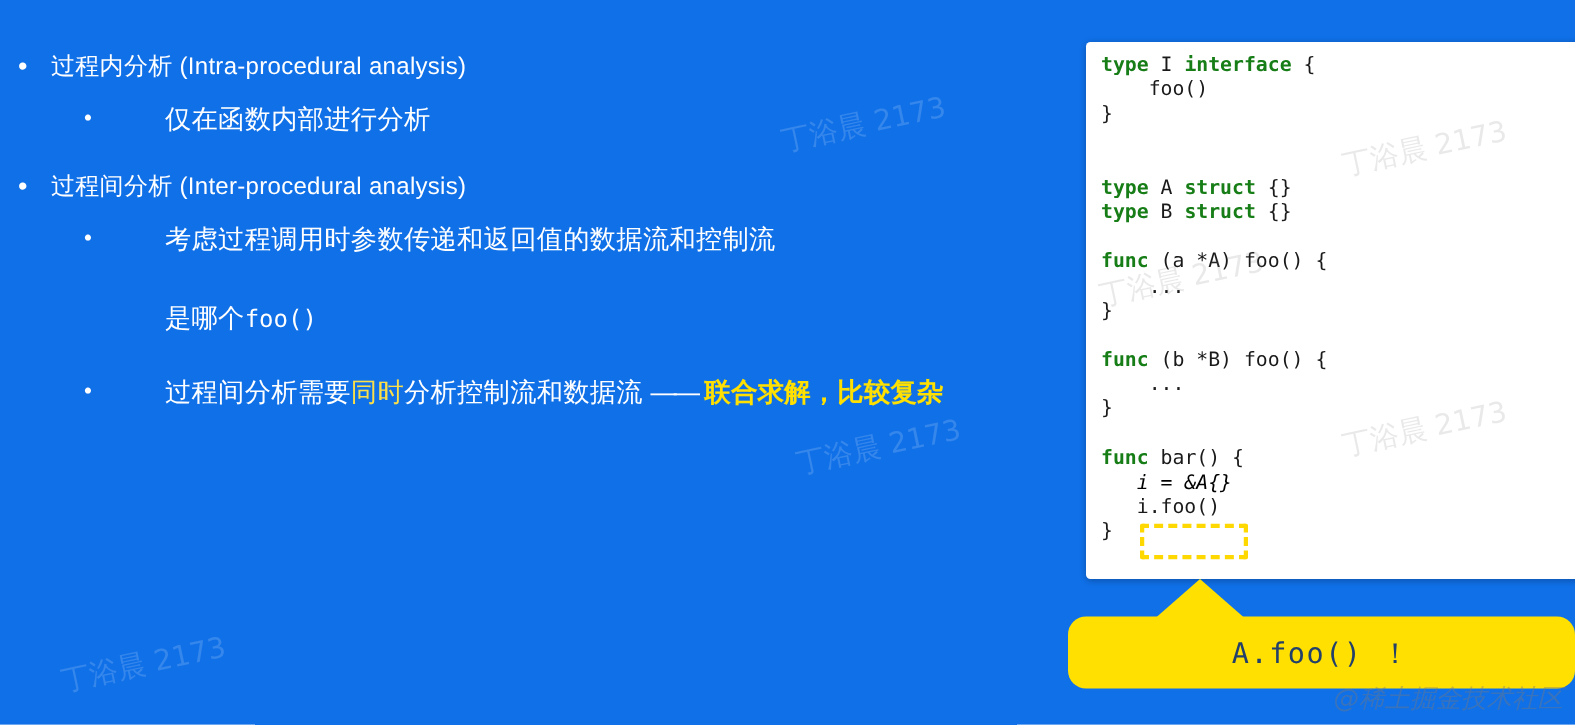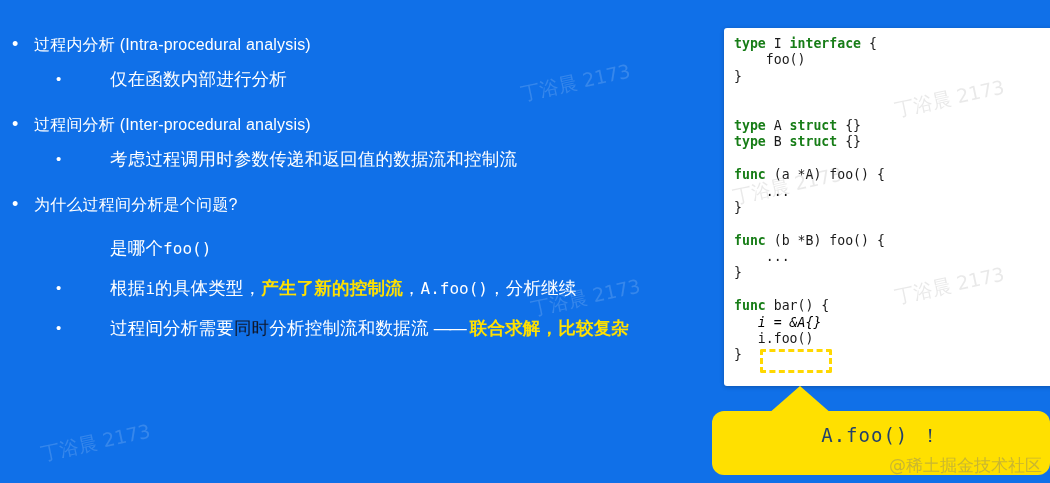--- a/index.html
+++ b/index.html
@@ -69,21 +69,21 @@
   .mono {
     font-family: "DejaVu Sans Mono", "Liberation Mono", monospace;
     font-size: 16px;
     letter-spacing: 0px;
   }
   .hl {
     color: #ffe000;
     font-weight: bold;
   }
   .hl-plain {
-    color: #0f172a;
+    color: #fde047;
   }
   .dash {
     letter-spacing: -2px;
   }
 
   
   #code-card {
     position: absolute;
     left: 724px;
     top: 28px;
@@ -119,21 +119,21 @@
     border-radius: 2px;
     box-sizing: border-box;
   }
 
   
   #callout {
     position: absolute;
     left: 712px;
     top: 411px;
     width: 338px;
-    height: 64px;
+    height: 48px;
     background: #ffe000;
     border-radius: 12px;
   }
   #callout-tail {
     position: absolute;
     left: 768px;
     top: 386px;
     width: 0;
     height: 0;
     border-left: 32px solid transparent;
@@ -172,20 +172,21 @@
     white-space: nowrap;
   }
   #wm-corner {
     position: absolute;
     right: 8px;
     bottom: 6px;
     font-size: 17px;
     color: rgba(120,120,120,0.40);
     font-family: "DejaVu Sans", sans-serif;
     white-space: nowrap;
+    font-style: italic;
   }
 </style>
 </head>
 <body>
 
 <div id="slide">
 
   <div class="wm" style="left:520px; top:70px;">丁浴晨 2173</div>
   <div class="wm" style="left:530px; top:285px;">丁浴晨 2173</div>
   <div class="wm" style="left:40px; top:430px;">丁浴晨 2173</div>
@@ -205,36 +206,30 @@
     <div class="b1">
       <span>过程间分析 (Inter-procedural analysis)</span>
     </div>
 
     <div class="b2">
       <span>考虑过程调用时参数传递和返回值的数据流和控制流</span>
     </div>
 
     <div class="gap-md"></div>
 
-    <div class="b1">
-      <span>为什么过程间分析是个问题?</span>
-    </div>
 
     <div class="gap-sm"></div>
 
 
     <div class="b2 nobul">
       <span>是哪个</span><span class="mono">foo()</span>
     </div>
 
     <div class="gap-sm"></div>
 
-    <div class="b2">
-      <span>根据</span><span class="mono">i</span><span>的具体类型，</span><span class="hl">产生了新的控制流</span><span>，</span><span class="mono">A.foo()</span><span>，分析继续</span>
-    </div>
 
     <div class="gap-sm"></div>
 
     <div class="b2">
       <span>过程间分析需要</span><span class="hl-plain">同时</span><span>分析控制流和数据流 </span><span class="dash">——</span><span class="hl"> 联合求解，比较复杂</span>
     </div>
 
   </div>
 
   <div id="code-card">

